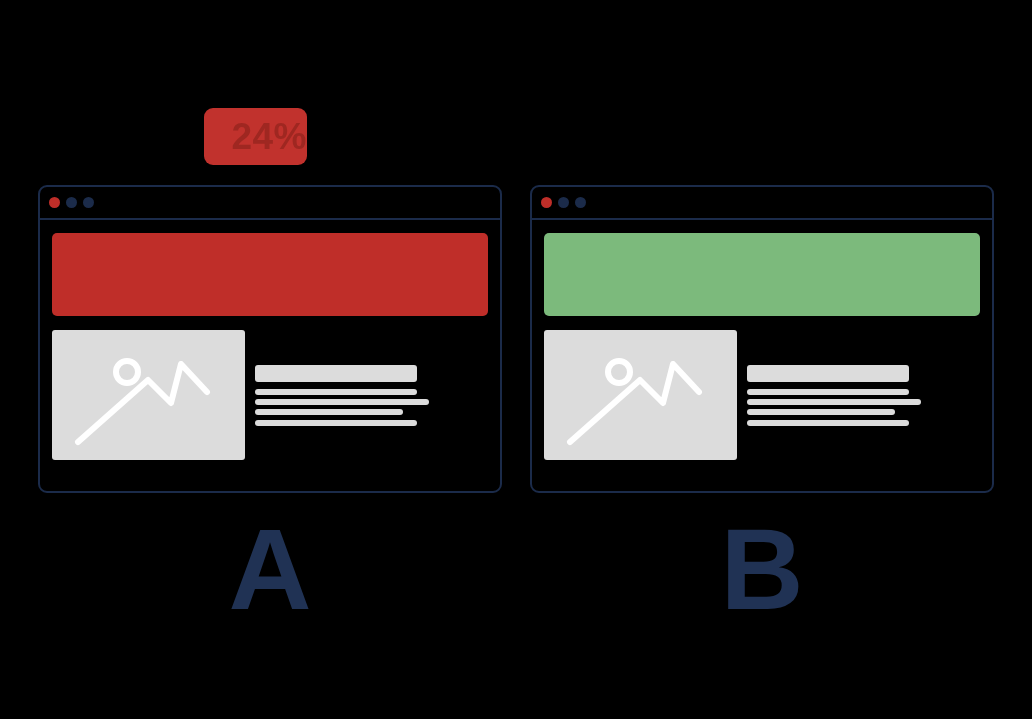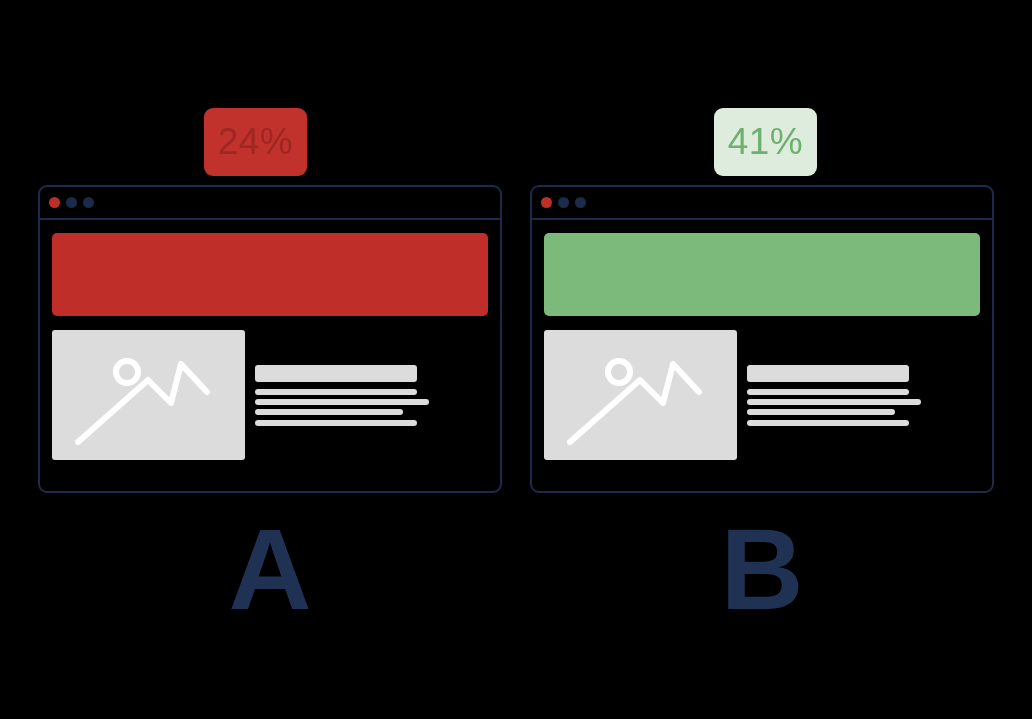--- a/index.html
+++ b/index.html
@@ -19,23 +19,23 @@
   html,body{width:1032px;height:719px;overflow:hidden;}
   body{background:var(--background);font-family:"Liberation Sans",sans-serif;}
   .stage{position:relative;width:1032px;height:719px;background:var(--background);}
 
   .variant{position:absolute;top:108px;width:464px;height:560px;}
   #variant-a{left:38px;}
   #variant-b{left:530px;}
 
   
   .badge{
-    position:absolute;top:0;width:103px;height:68px;border-radius:9px;
-    display:flex;align-items:center;justify-content:center;
-    font-size:37px;font-weight:400;letter-spacing:0.5px;
+    position:absolute;top:0;width:103px;height:57px;border-radius:9px;
+    display:flex;align-items:center;justify-content:flex-end;
+    font-size:37px;font-weight:700;letter-spacing:0.5px;
   }
   #variant-a .badge{left:166px;background:var(--red-badge-bg);color:var(--red-badge-text);}
   #variant-b .badge{left:184px;background:var(--green-badge-bg);color:var(--green-badge-text);}
 
   
   .window{
     position:absolute;left:0;top:77px;width:464px;height:308px;
     border:2px solid var(--navy);border-radius:9px;background:transparent;
   }
   .topbar{
@@ -104,23 +104,20 @@
         <div class="line-ph w2"></div>
         <div class="line-ph w3"></div>
         <div class="line-ph w4"></div>
       </div>
     </div>
 
     <div class="letter">A</div>
   </section>
 
   <section class="variant" id="variant-b">
-    <div class="badge">
-      <span>41%</span>
-    </div>
 
     <div class="window">
       <div class="topbar">
         <span class="dot dot-red"></span>
         <span class="dot dot-navy"></span>
         <span class="dot dot-navy"></span>
       </div>
 
       <div class="banner"></div>
 

